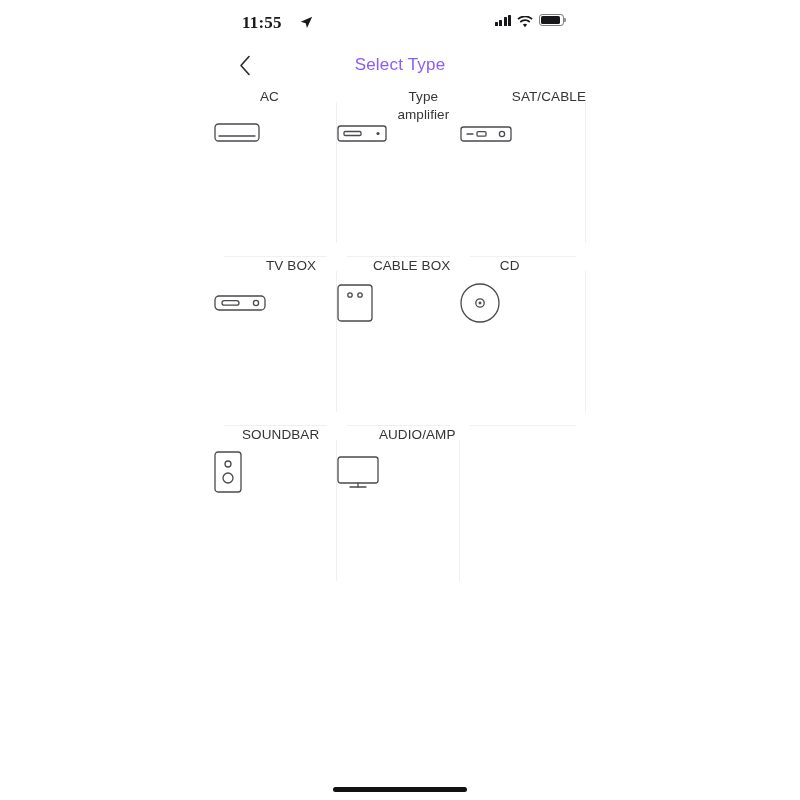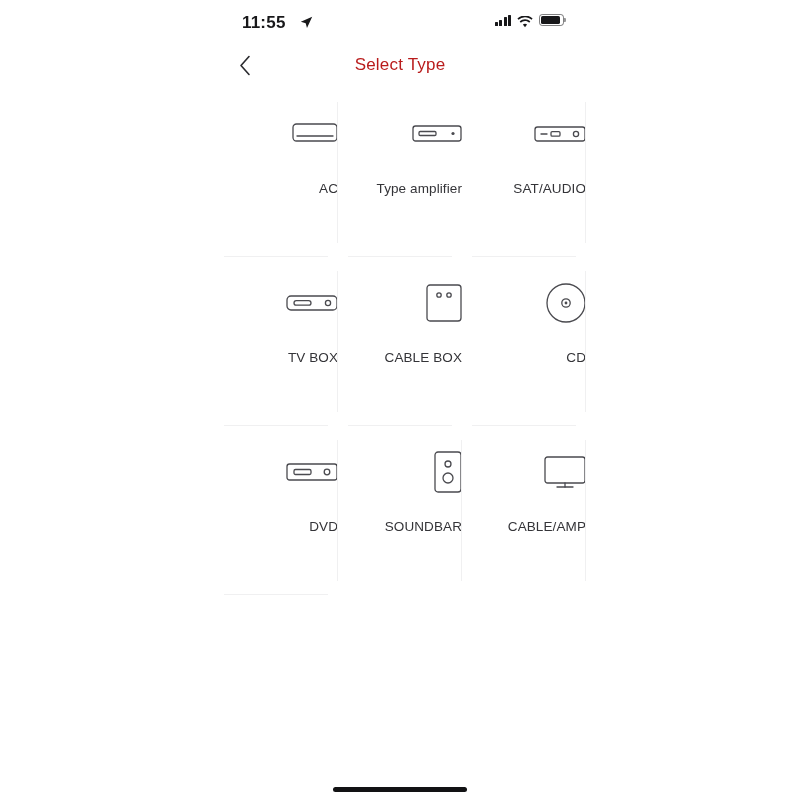--- a/index.html
+++ b/index.html
@@ -34,20 +34,21 @@
     width: 100%;
   }
   .status-time {
     position: absolute;
     left: 28px;
     top: 13px;
     font-size: 17px;
     font-weight: bold;
     color: #18181a;
     letter-spacing: 0.2px;
+    font-family: Liberation Serif, serif;
   }
   .status-loc {
     position: absolute;
     left: 86px;
     top: 15px;
     width: 13px;
     height: 13px;
     color: #18181a;
   }
   .status-right {
@@ -121,40 +122,40 @@
     cursor: pointer;
   }
   .back-btn svg { width: 12px; height: 21px; color: #2a2a2e; }
   .nav-title {
     position: absolute;
     left: 0;
     right: 0;
     top: 11px;
     text-align: center;
     font-size: 17px;
-    color: #b91c1c;
+    color: #8b5cf6;
     letter-spacing: 0.2px;
   }
 
   
   .grid {
     position: absolute;
     left: 0;
     top: 88px;
     width: 372px;
     display: grid;
     grid-template-columns: repeat(3, 1fr);
   }
   .cell {
     position: relative;
     height: 169px;
     box-sizing: border-box;
     display: flex;
-    flex-direction: column;
-    align-items: flex-end;
+    flex-direction: row;
+    align-items: flex-start;
     justify-content: flex-start;
     cursor: pointer;
     background: #ffffff;
   }
   .cell .sep-r {
     position: absolute;
     right: 0;
     top: 14px;
     bottom: 14px;
     width: 1px;
@@ -271,21 +272,21 @@
         <span class="sep-r"></span>
           <span class="sep-b"></span>
         <div class="icon-wrap">
           <svg width="52" height="22" viewBox="0 0 52 22" fill="none" stroke="currentColor" stroke-width="1.3" stroke-linecap="round" stroke-linejoin="round">
             <rect x="1" y="4" width="50" height="14" rx="2.5"></rect>
             <line x1="7" y1="11" x2="13" y2="11"></line>
             <rect x="17" y="8.6" width="9" height="4.6" rx="1.2"></rect>
             <circle cx="42" cy="11" r="2.6"></circle>
           </svg>
         </div>
-        <div class="cell-label">SAT/AUDIO</div>
+        <div class="cell-label">SAT/CABLE</div>
       </div>
 
       <div class="cell">
         <span class="sep-r"></span>
           <span class="sep-b"></span>
         <div class="icon-wrap">
           <svg width="52" height="22" viewBox="0 0 52 22" fill="none" stroke="currentColor" stroke-width="1.3" stroke-linecap="round" stroke-linejoin="round">
             <rect x="1" y="4" width="50" height="14" rx="4"></rect>
             <rect x="8" y="8.6" width="17" height="4.6" rx="2.3"></rect>
             <circle cx="42" cy="11" r="2.6"></circle>
@@ -312,32 +313,20 @@
         <div class="icon-wrap">
           <svg width="40" height="40" viewBox="0 0 40 40" fill="none" stroke="currentColor" stroke-width="1.3">
             <circle cx="20" cy="20" r="19"></circle>
             <circle cx="20" cy="20" r="4.2"></circle>
             <circle cx="20" cy="20" r="1.4" fill="currentColor" stroke="none"></circle>
           </svg>
         </div>
         <div class="cell-label">CD</div>
       </div>
 
-      <div class="cell">
-        <span class="sep-r"></span>
-          <span class="sep-b"></span>
-        <div class="icon-wrap">
-          <svg width="52" height="24" viewBox="0 0 52 24" fill="none" stroke="currentColor" stroke-width="1.3" stroke-linecap="round" stroke-linejoin="round">
-            <rect x="1" y="4" width="50" height="16" rx="2.5"></rect>
-            <rect x="8" y="9.5" width="17" height="5" rx="1.5"></rect>
-            <circle cx="41" cy="12" r="2.8"></circle>
-          </svg>
-        </div>
-        <div class="cell-label">DVD</div>
-      </div>
 
 
       <div class="cell">
         <span class="sep-r"></span>
         <div class="icon-wrap">
           <svg width="28" height="42" viewBox="0 0 28 42" fill="none" stroke="currentColor" stroke-width="1.3" stroke-linecap="round" stroke-linejoin="round">
             <rect x="1" y="1" width="26" height="40" rx="3"></rect>
             <circle cx="14" cy="13" r="3"></circle>
             <circle cx="14" cy="27" r="5"></circle>
           </svg>
@@ -347,21 +336,21 @@
 
       <div class="cell">
         <span class="sep-r"></span>
         <div class="icon-wrap">
           <svg width="42" height="34" viewBox="0 0 42 34" fill="none" stroke="currentColor" stroke-width="1.3" stroke-linecap="round" stroke-linejoin="round">
             <rect x="1" y="2" width="40" height="26" rx="2.5"></rect>
             <line x1="13" y1="32" x2="29" y2="32"></line>
             <line x1="21" y1="28" x2="21" y2="32"></line>
           </svg>
         </div>
-        <div class="cell-label">CABLE/AMP</div>
+        <div class="cell-label">AUDIO/AMP</div>
       </div>
 
 
     </div>
 
     <div class="home-indicator"></div>
   </div>
 </div>
 
 </body></html>

